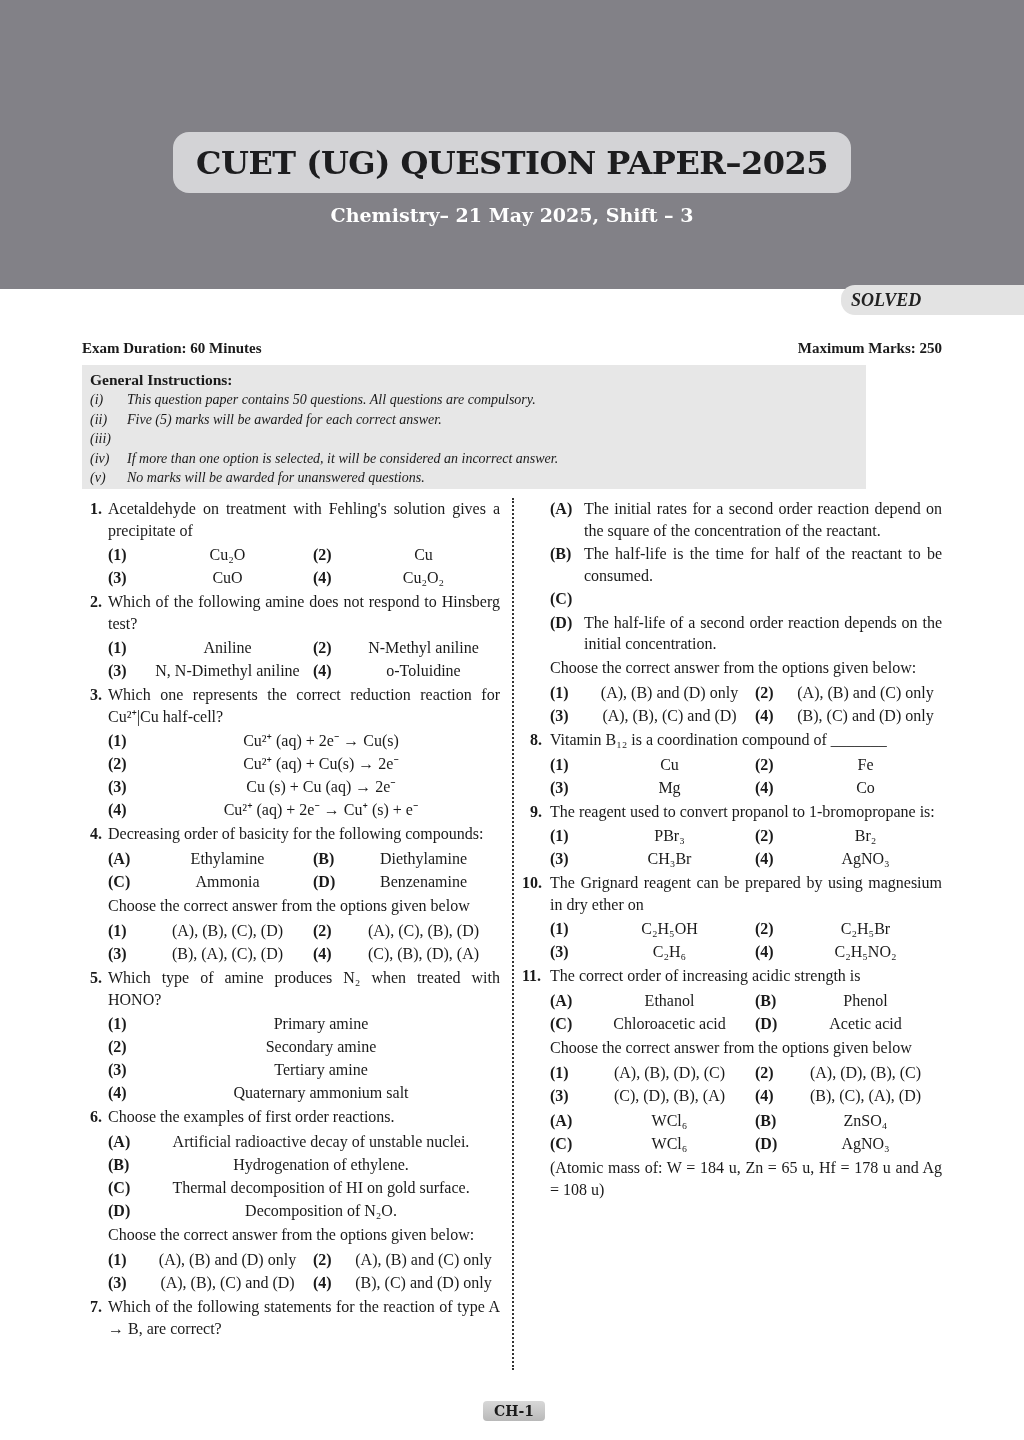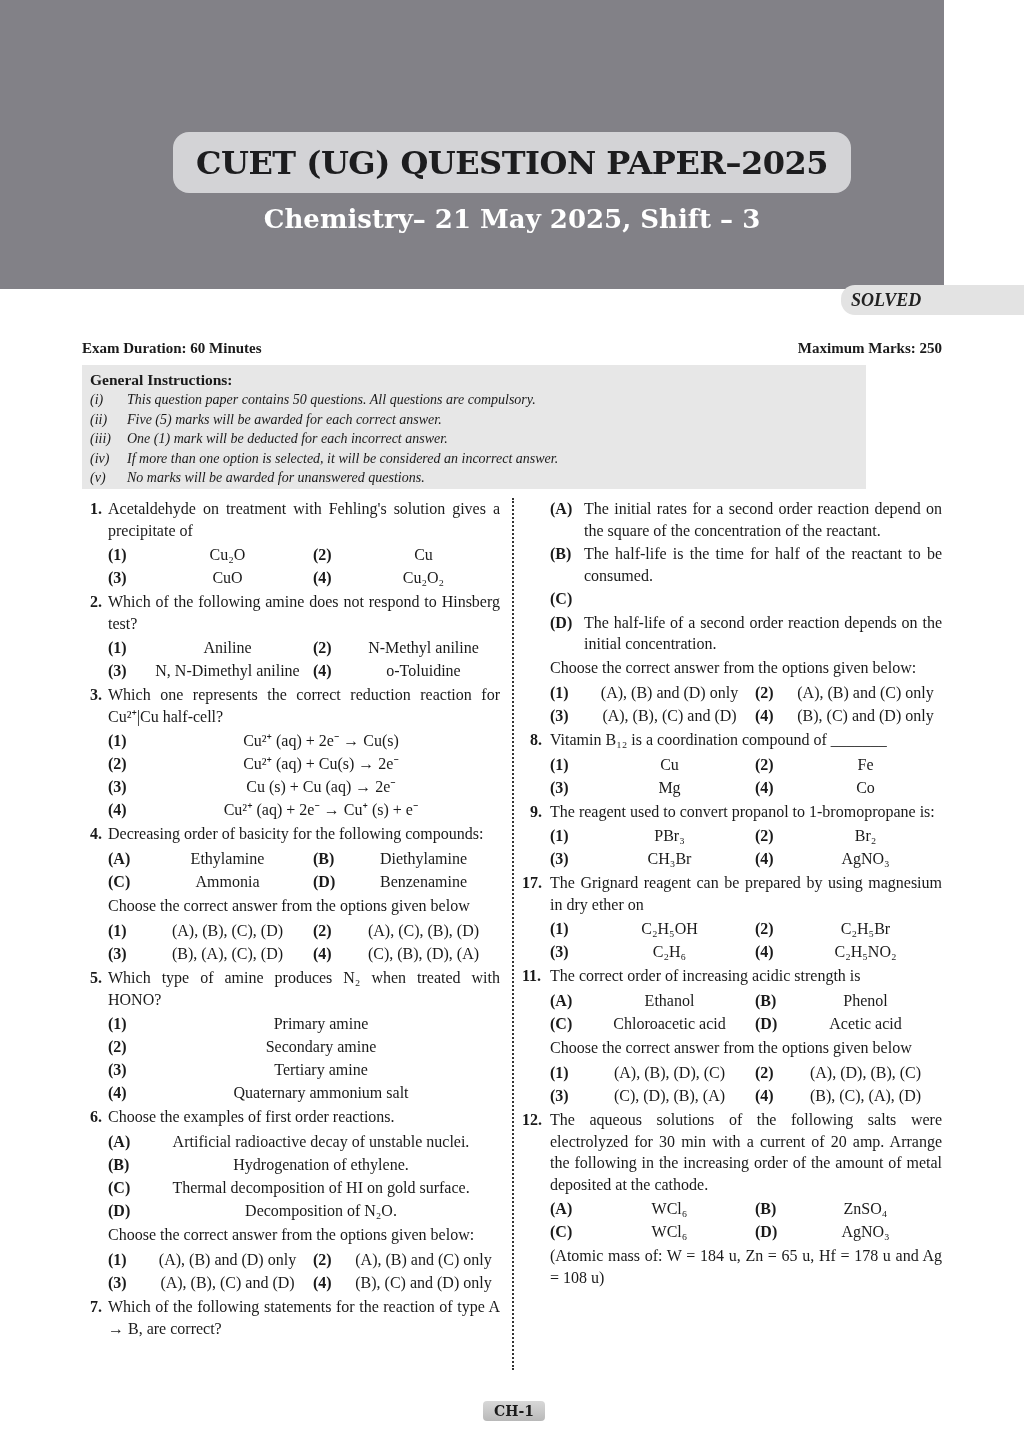--- a/index.html
+++ b/index.html
@@ -1,20 +1,20 @@
 <!DOCTYPE html>
 <html><head>
 <meta charset="utf-8">
 <style>
   * { box-sizing: border-box; margin: 0; padding: 0; }
   body { width: 1024px; height: 1440px; background: #ffffff; font-family: "DejaVu Serif", "Liberation Serif", serif; color: #1a1a1a; position: relative; overflow: hidden; }
-  .header { position: absolute; left: 0; top: 0; width: 944px; height: 289px; background: #828187; }
+  .header { position: absolute; left: 0; top: 0; width: 1024px; height: 289px; background: #828187; }
   .title-pill { position: absolute; left: 173px; top: 132px; width: 678px; height: 61px; background: #d3d3d6; border-radius: 16px; display: flex; align-items: center; justify-content: center; }
   .title-pill span { font-family: "DejaVu Serif", serif; font-weight: bold; font-size: 32px; color: #1d1d1f; letter-spacing: -0.5px; }
-  .subtitle { position: absolute; left: 0; top: 204px; width: 1024px; text-align: center; font-family: "DejaVu Serif", serif; font-weight: bold; font-size: 26px; color: #ffffff; }
+  .subtitle { position: absolute; left: 0; top: 204px; width: 1024px; text-align: center; font-family: "DejaVu Serif", serif; font-weight: bold; font-size: 19px; color: #ffffff; }
   .solved-tab { position: absolute; left: 841px; top: 285px; width: 183px; height: 30px; background: #e3e3e3; border-radius: 14px 0 0 14px; padding-left: 10px; display: flex; align-items: center; }
   .solved-tab span { font-family: "Liberation Serif", serif; font-weight: bold; font-size: 18px; color: #222; font-style: italic; }
   .meta-row { position: absolute; left: 82px; top: 340px; width: 860px; display: flex; justify-content: space-between; font-family: "Liberation Serif", serif; font-weight: bold; font-size: 15px; }
   .instructions { position: absolute; left: 82px; top: 365px; width: 784px; height: 124px; background: #e7e7e7; padding: 6px 8px; font-family: "Liberation Serif", serif; }
   .instructions h3 { font-size: 15.5px; font-weight: bold; margin-bottom: 1px; }
   .instr-item { display: flex; font-style: italic; font-size: 14px; line-height: 19.6px; }
   .instr-item .num { width: 37px; flex-shrink: 0; }
   .col { position: absolute; top: 498px; font-family: "Liberation Serif", serif; font-size: 16px; line-height: 21.5px; }
   .col-left { left: 90px; width: 410px; }
   .col-right { left: 530px; width: 412px; }
@@ -57,21 +57,20 @@
   <div class="instr-item">
       <span class="num">(i)</span>
       <span>This question paper contains 50 questions. All questions are compulsory.</span>
     </div>
   <div class="instr-item">
       <span class="num">(ii)</span>
       <span>Five (5) marks will be awarded for each correct answer.</span>
     </div>
   <div class="instr-item">
       <span class="num">(iii)</span>
-      <span>One (1) mark will be deducted for each incorrect answer.</span>
     </div>
   <div class="instr-item">
       <span class="num">(iv)</span>
       <span>If more than one option is selected, it will be considered an incorrect answer.</span>
     </div>
   <div class="instr-item">
       <span class="num">(v)</span>
       <span>No marks will be awarded for unanswered questions.</span>
     </div>
 </div>
@@ -338,21 +337,21 @@
         <span class="ol">(3)</span>
         <span class="ot">CH₃Br</span>
       </div>
     <div class="opt">
         <span class="ol">(4)</span>
         <span class="ot">AgNO₃</span>
       </div>
   </div>
 
   <div class="q" style="margin-left:-8px">
-      <span class="qn" style="width:28px">17.</span>
+      <span class="qn" style="width:28px">10.</span>
       <span class="qt">The Grignard reagent can be prepared by using magnesium in dry ether on</span>
     </div>
   <div class="opts" style="padding-left:20px">
     <div class="opt">
         <span class="ol">(1)</span>
         <span class="ot">C₂H₅OH</span>
       </div>
     <div class="opt">
         <span class="ol">(2)</span>
         <span class="ot">C₂H₅Br</span>
@@ -402,24 +401,20 @@
     <div class="opt">
         <span class="ol">(3)</span>
         <span class="ot">(C), (D), (B), (A)</span>
       </div>
     <div class="opt">
         <span class="ol">(4)</span>
         <span class="ot">(B), (C), (A), (D)</span>
       </div>
   </div>
 
-  <div class="q" style="margin-left:-8px">
-      <span class="qn" style="width:28px">12.</span>
-      <span class="qt">The aqueous solutions of the following salts were electrolyzed for 30 min with a current of 20 amp. Arrange the following in the increasing order of the amount of metal deposited at the cathode.</span>
-    </div>
   <div class="opts" style="padding-left:20px">
     <div class="opt">
         <span class="ol">(A)</span>
         <span class="ot">WCl₆</span>
       </div>
     <div class="opt">
         <span class="ol">(B)</span>
         <span class="ot">ZnSO₄</span>
       </div>
     <div class="opt">

